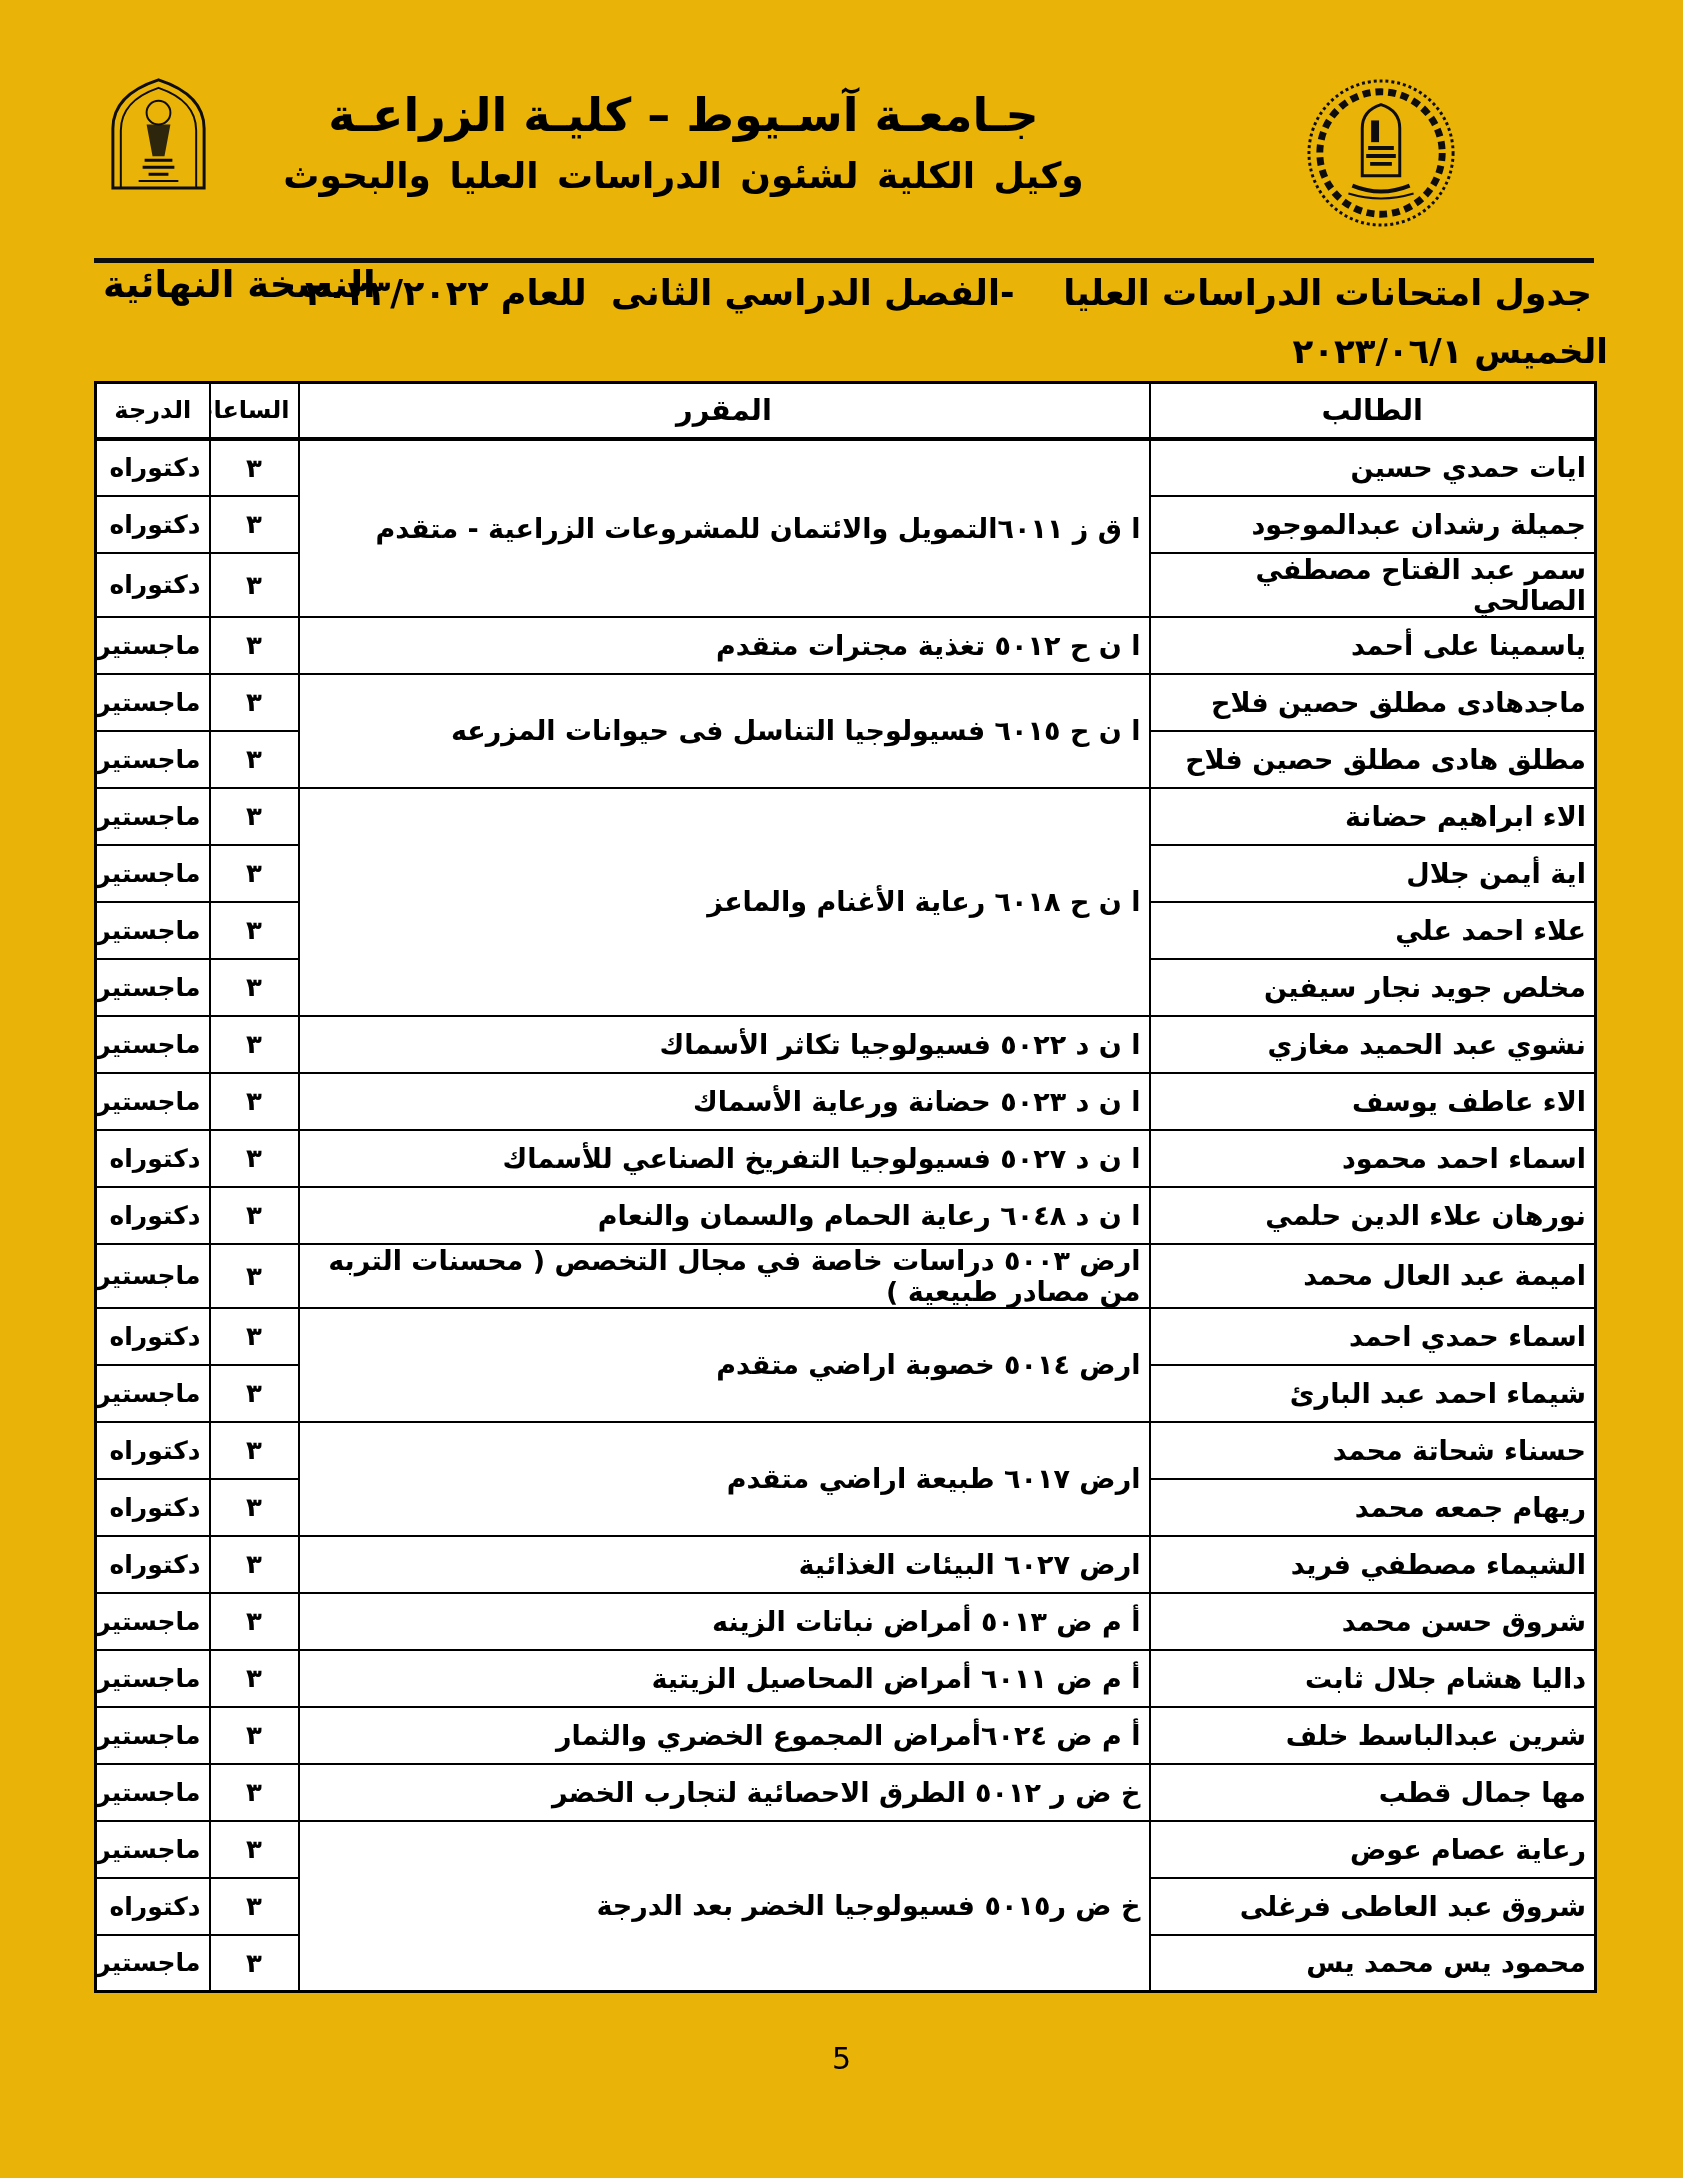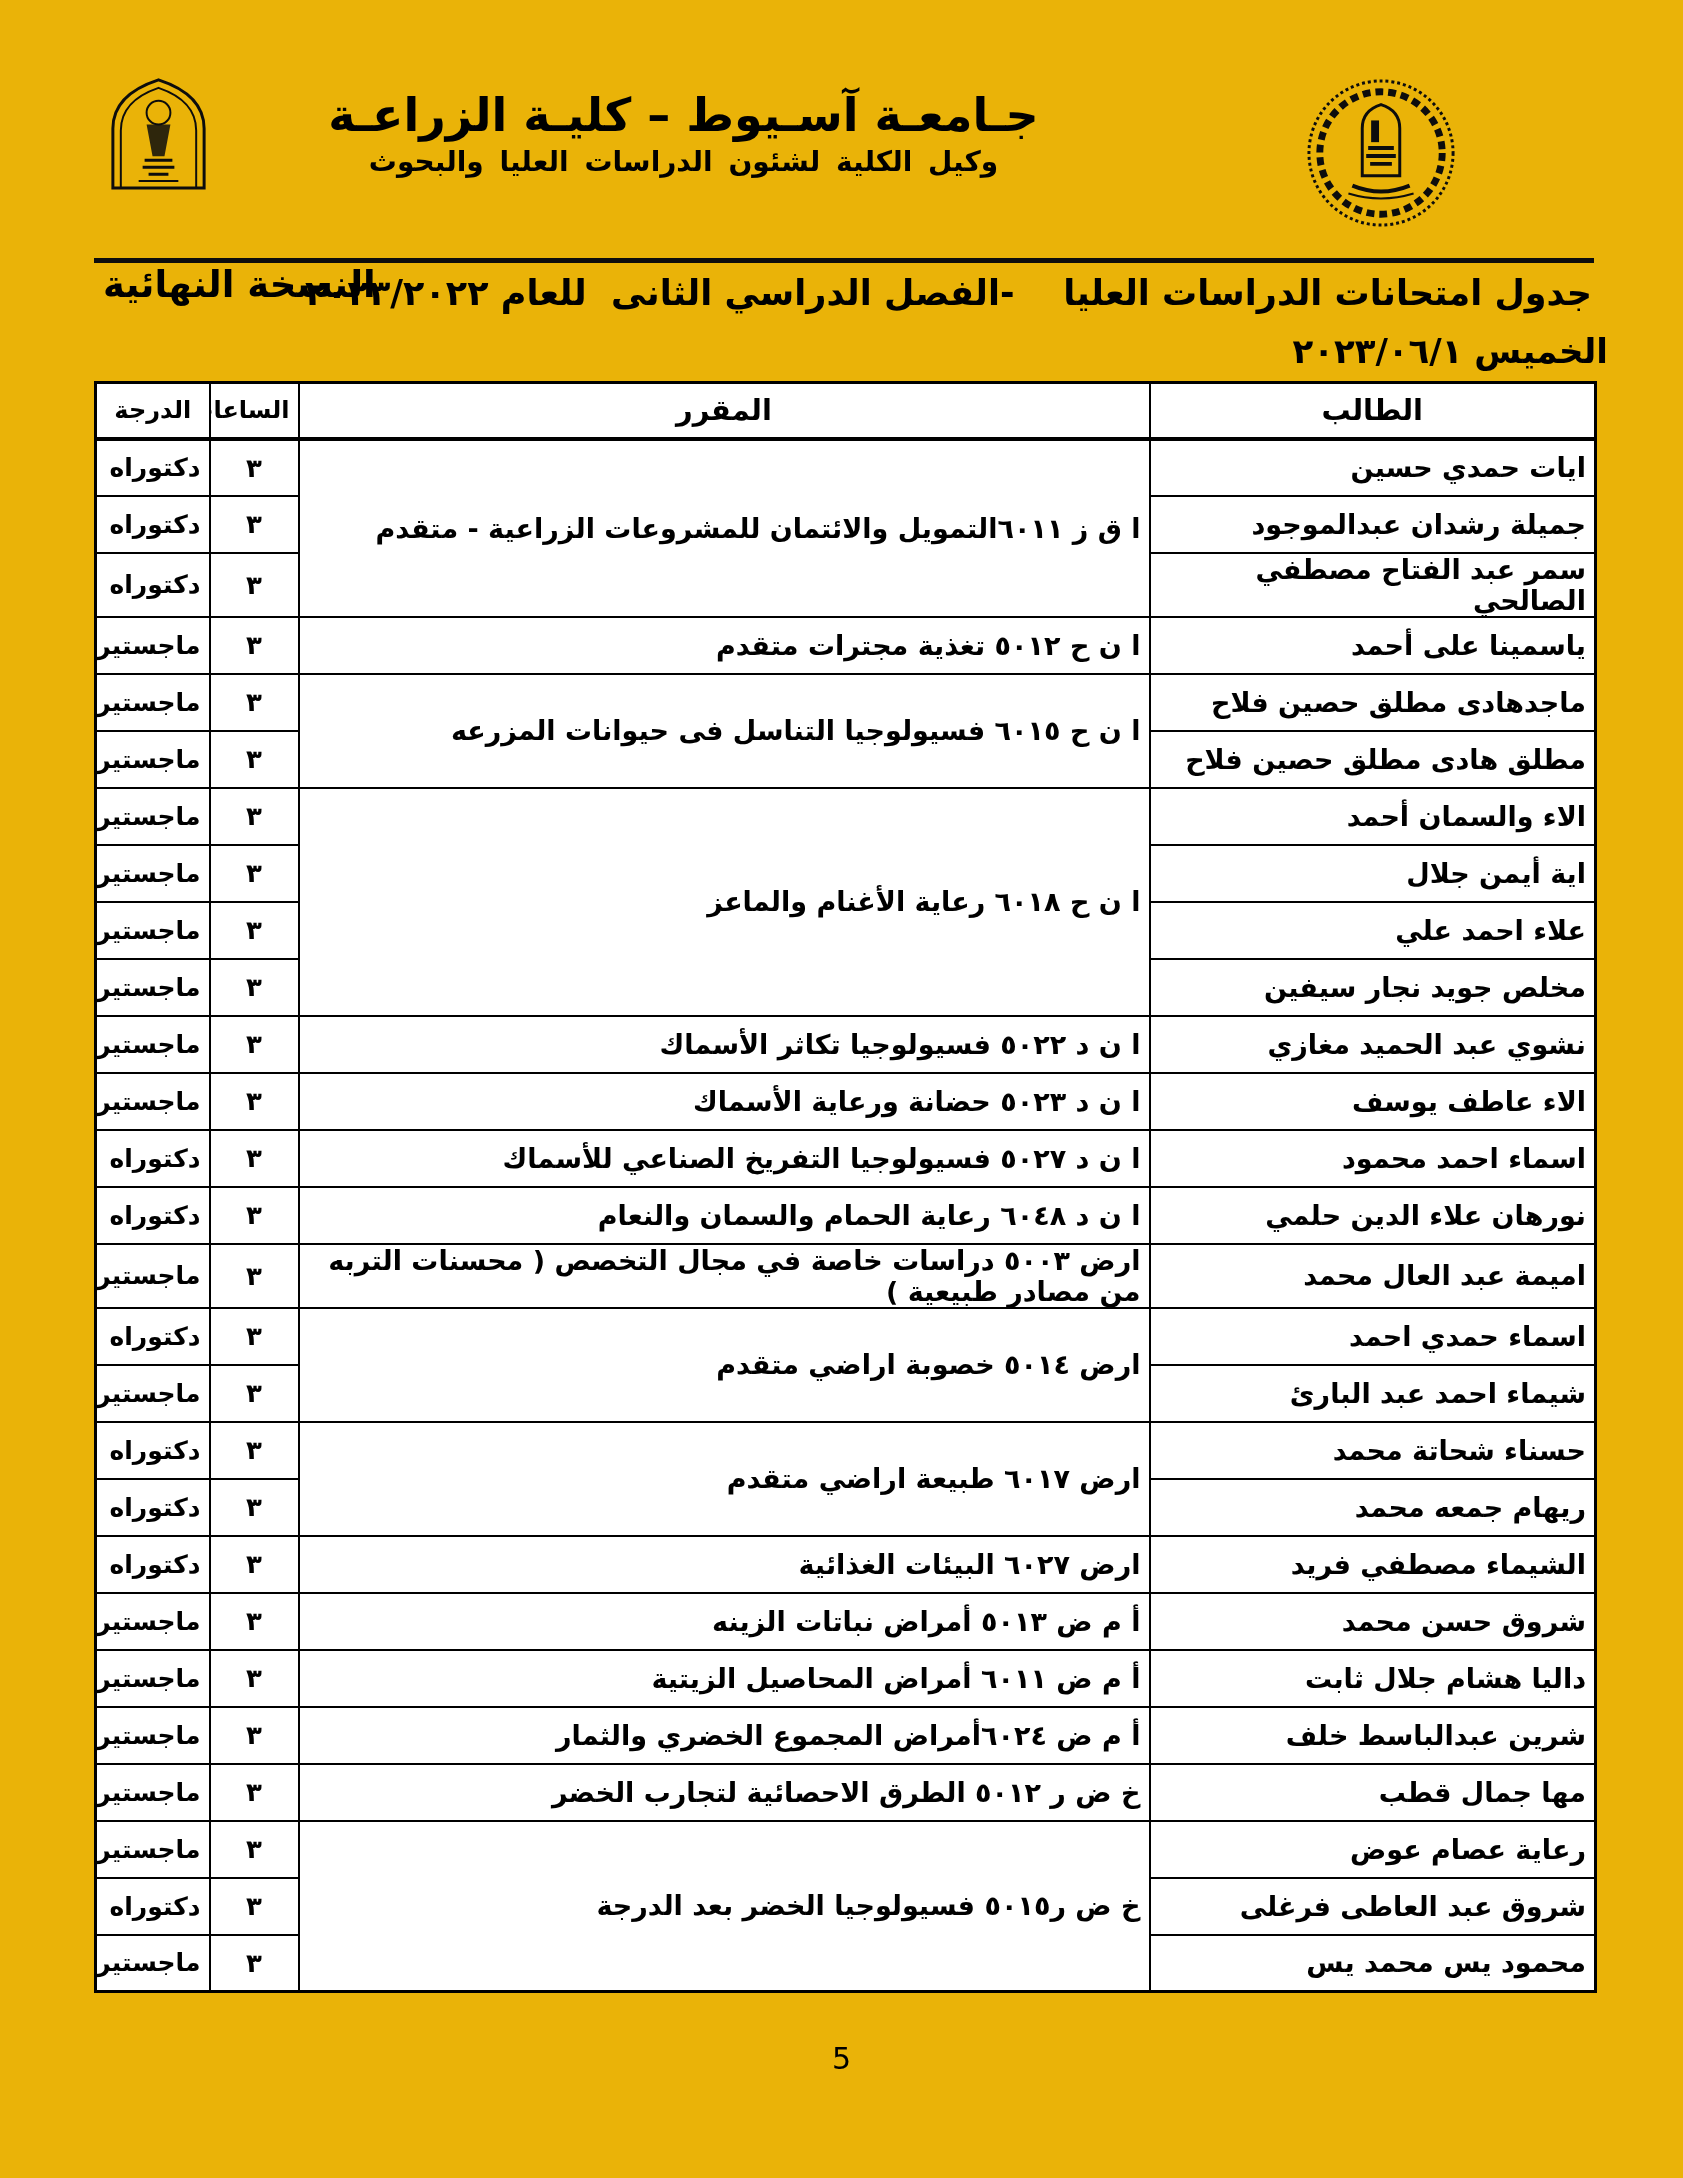--- a/index.html
+++ b/index.html
@@ -17,21 +17,21 @@
   .round-seal{position:absolute;left:1305px;top:77px;}
   .header-text{
     position:absolute;top:87px;left:248px;width:871px;
     text-align:center;
   }
   .header-title{
     font-size:46px;font-weight:bold;line-height:1.25;
     letter-spacing:0px;
   }
   .header-subtitle{
-    font-size:28px;font-weight:bold;
+    font-size:36px;font-weight:bold;margin-top:10px;
     word-spacing:6px;
   }
   .top-rule{
     position:absolute;top:258px;left:94px;width:1500px;height:5px;
     background:#0d0d0d;
   }
   .doc-title{
     position:absolute;top:273px;right:91px;
     font-size:35px;font-weight:bold;white-space:pre;
   }
@@ -162,21 +162,21 @@
           <td class="c-course" rowspan="2">ا ن ح ٦٠١٥ فسيولوجيا التناسل فى حيوانات المزرعه</td>
           <td class="c-hours">٣</td>
           <td class="c-degree">ماجستير</td>
         </tr>
         <tr>
           <td class="c-student">مطلق هادى مطلق حصين فلاح</td>
           <td class="c-hours">٣</td>
           <td class="c-degree">ماجستير</td>
         </tr>
         <tr>
-          <td class="c-student">الاء والسمان أحمد</td>
+          <td class="c-student">الاء ابراهيم حضانة</td>
           <td class="c-course" rowspan="4">ا ن ح ٦٠١٨ رعاية الأغنام والماعز</td>
           <td class="c-hours">٣</td>
           <td class="c-degree">ماجستير</td>
         </tr>
         <tr>
           <td class="c-student">اية أيمن جلال</td>
           <td class="c-hours">٣</td>
           <td class="c-degree">ماجستير</td>
         </tr>
         <tr>

